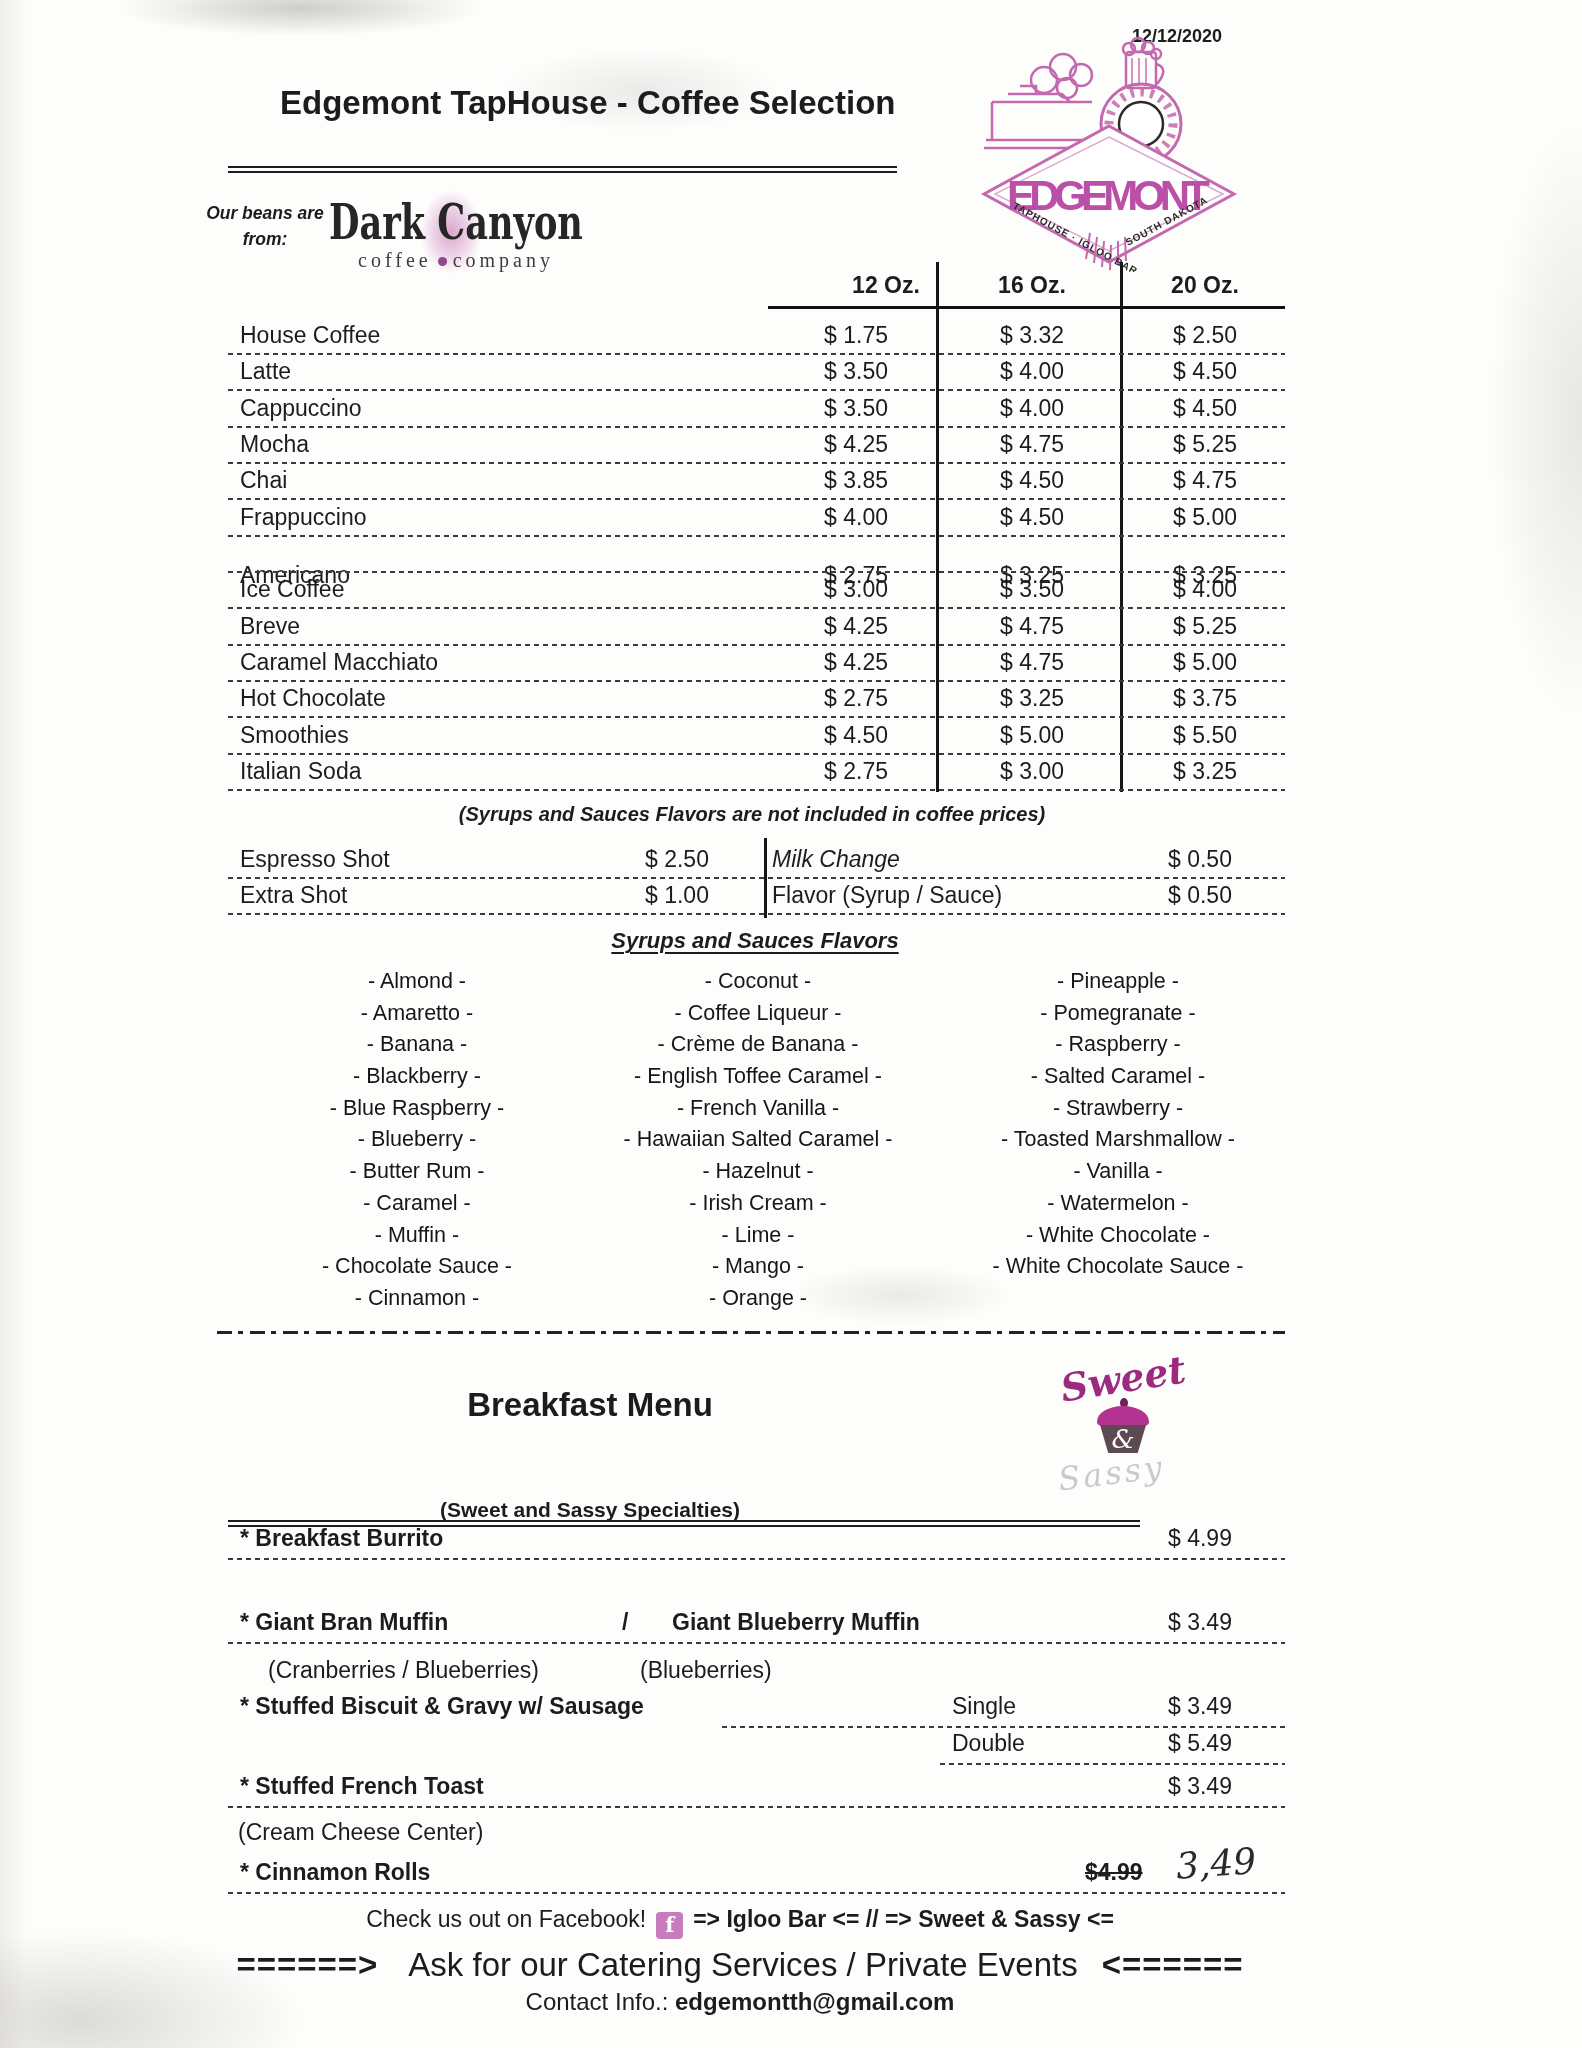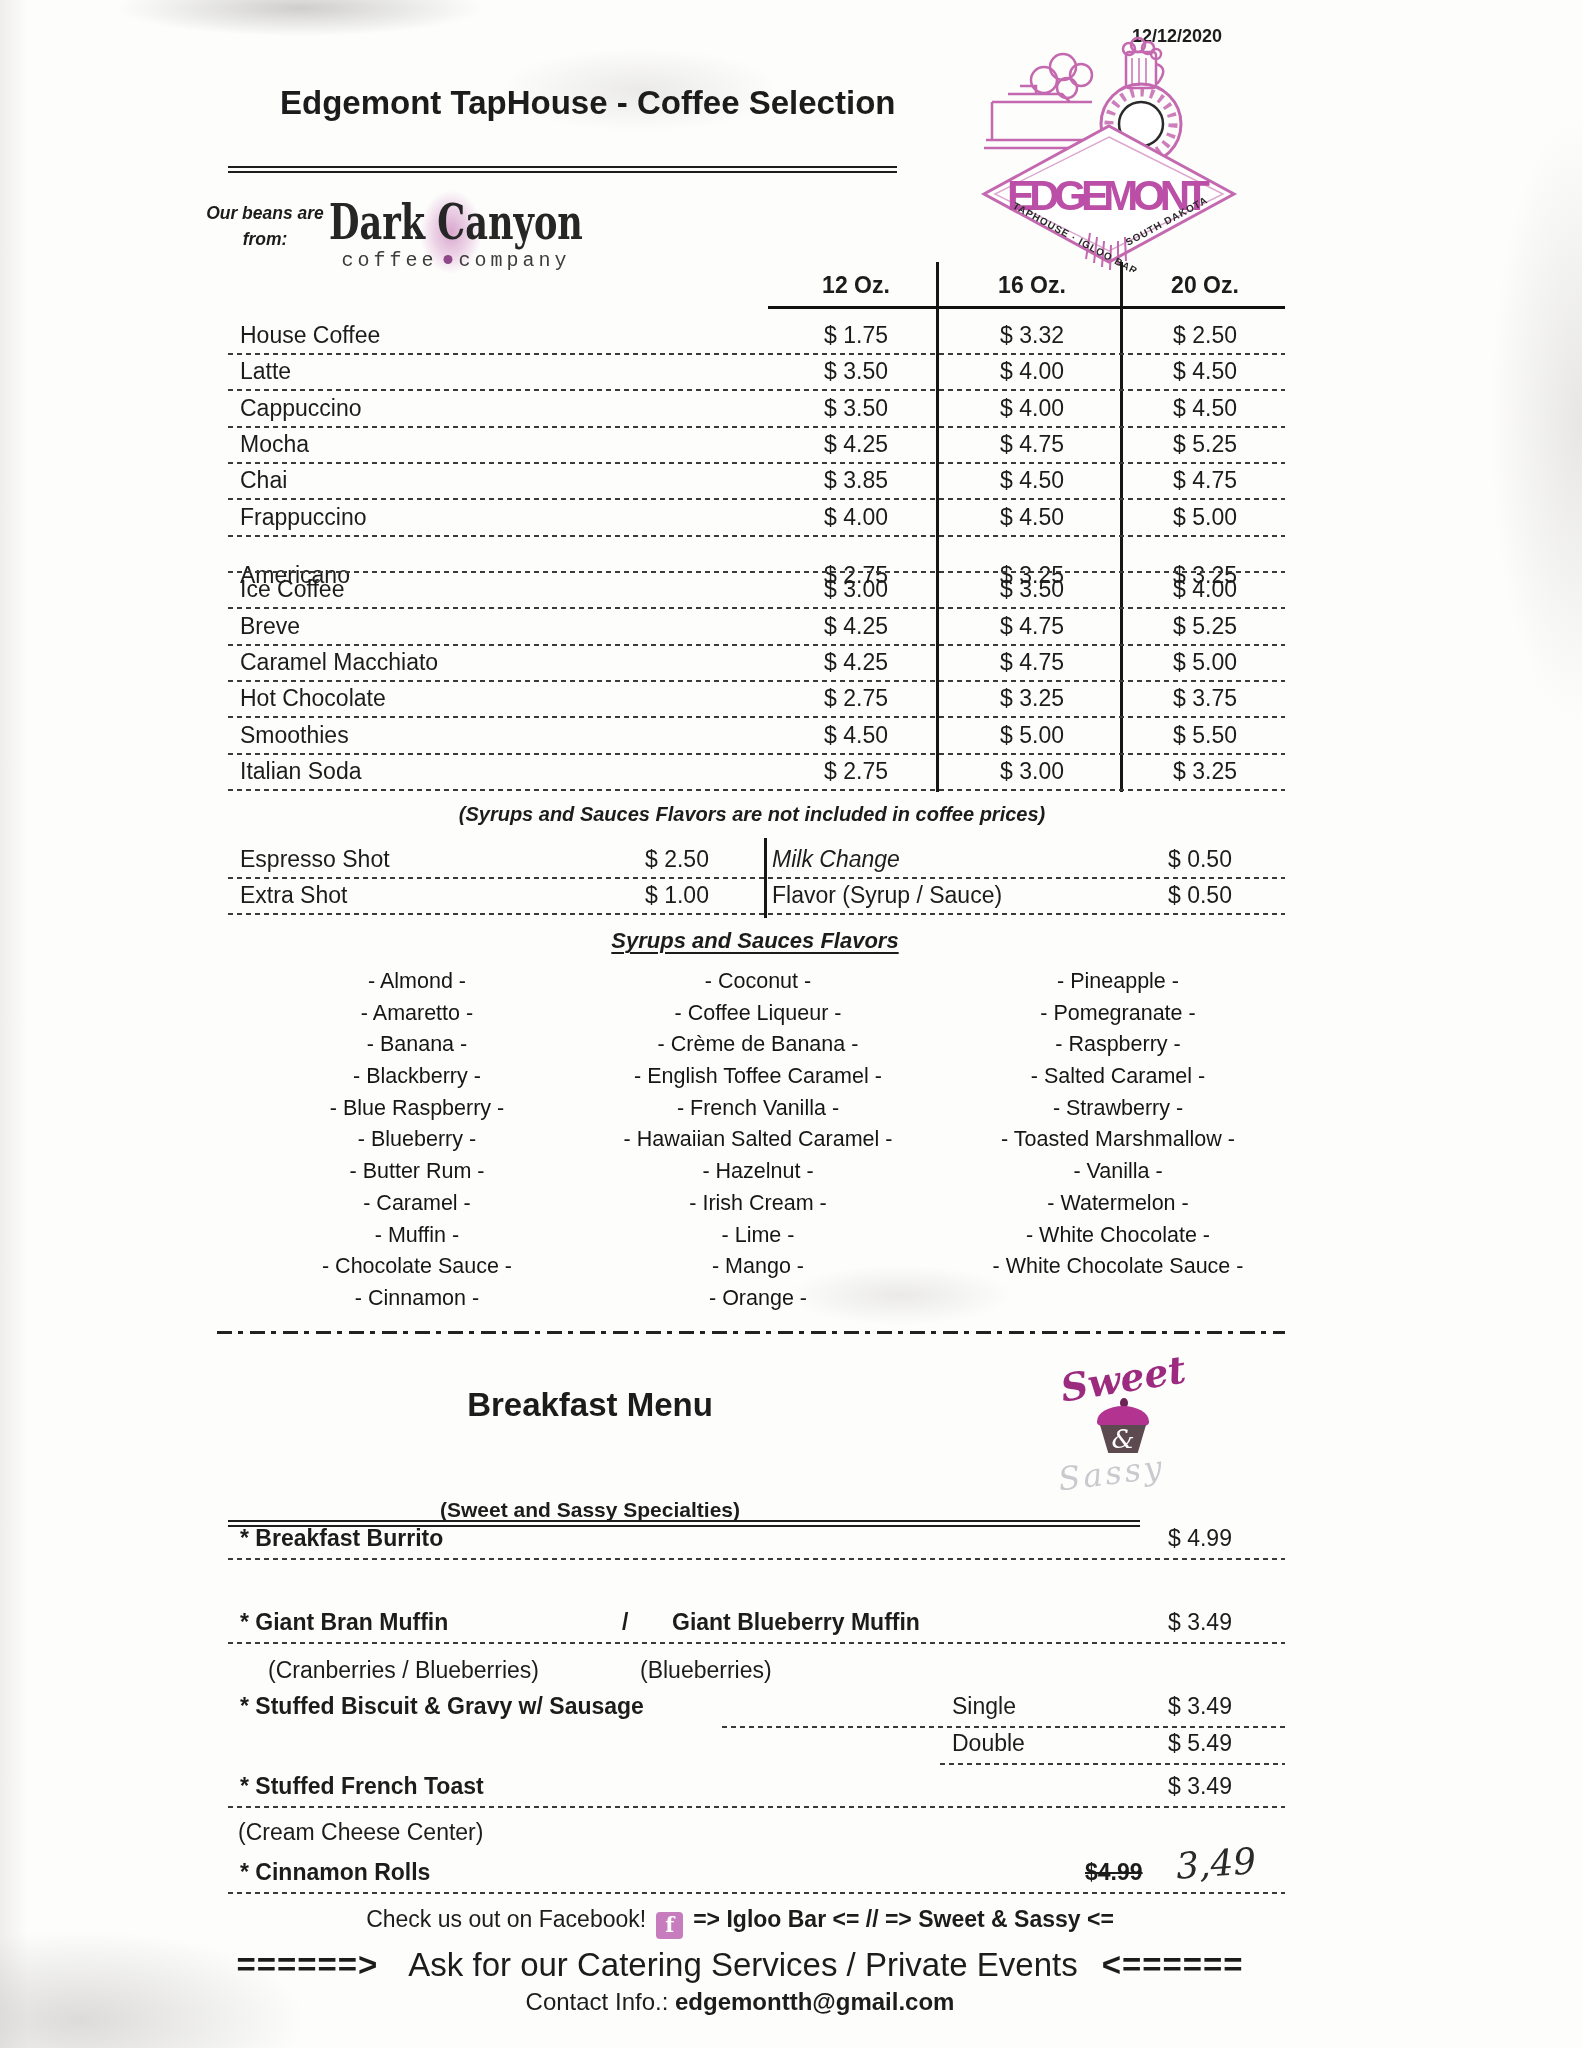--- a/index.html
+++ b/index.html
@@ -26,21 +26,21 @@
   .dbl{height:1px;border-top:2px solid #1d1d1d;border-bottom:2px solid #1d1d1d;padding-top:2px;background:transparent;}
   .vline{width:3px;background:#161616;}
   .hline{height:3px;background:#111;}
   .row{position:absolute;left:0;width:1438px;height:28px;}
   .nm{position:absolute;left:240px;font-size:23px;white-space:nowrap;}
   .p{position:absolute;transform:translateX(-50%);font-size:23px;white-space:nowrap;}
   .p12{left:856px;} .p16{left:1032px;} .p20{left:1205px;}
   .fcol{position:absolute;text-align:center;font-size:21.5px;color:#161616;}
   .fcol div{height:31.7px;line-height:31.7px;white-space:nowrap;}
   .dkname{font-family:"DejaVu Serif",serif;font-size:45px;font-weight:600;color:#262626;letter-spacing:0px;white-space:nowrap;transform:translateX(-50%) scale(.78,1.06);}
-  .dksub{font-family:Liberation Mono, monospace;font-size:20px;color:#3d3d3d;letter-spacing:4px;white-space:nowrap;transform:translateX(-50%);}
+  .dksub{font-family:Liberation Serif, serif;font-size:20px;color:#3d3d3d;letter-spacing:4px;white-space:nowrap;transform:translateX(-50%);}
   .dkdot{display:inline-block;width:9px;height:9px;border-radius:50%;background:#8e4788;margin:0 6px 2px 6px;vertical-align:middle;}
   .blob{width:62px;height:84px;border-radius:50%;background:radial-gradient(closest-side,#d9a6ce 0%,#ecd2e6 55%,transparent 100%);}
   .fbicon{display:inline-block;width:27px;height:27px;border-radius:4px;background:#c77dbd;color:#fff;text-align:center;line-height:26px;font-family:"DejaVu Serif",serif;font-weight:bold;font-size:21px;margin:0 10px;vertical-align:-5px;}
   .strike{text-decoration:line-through;}
   .hand{font-family:"DejaVu Serif",serif;font-style:italic;font-size:36px;color:#2a2a2a;transform:rotate(-4deg);white-space:nowrap;}
   .sweet{font-family:"DejaVu Serif",serif;font-style:italic;font-weight:bold;font-size:38px;color:#9c2b80;transform:rotate(-9deg);white-space:nowrap;}
   .sassy{font-family:"DejaVu Serif",serif;font-style:italic;font-size:32px;color:#c9c9ce;transform:rotate(-7deg);letter-spacing:3px;white-space:nowrap;}
   .cupcake{position:absolute;width:54px;height:54px;}
   .cc-knob{position:absolute;left:24px;top:-2px;width:8px;height:10px;background:#6b2456;border-radius:50%;}
   .cc-lid{position:absolute;left:1px;top:6px;width:52px;height:20px;background:#b23390;border-radius:55% 55% 12% 12% / 85% 85% 20% 20%;}
@@ -90,21 +90,21 @@
   <div class="abs blob" style="left:420px;top:190px;"></div>
   <div class="abs dkname" style="left:456px;top:196px;">
     <span>Dark</span>&nbsp;<span>Canyon</span>
   </div>
   <div class="abs dksub" style="left:456px;top:249px;">
     <span>coffee</span><span class="dkdot"></span><span>company</span>
   </div>
 
   <div class="abs vline" style="left:936px;top:262px;height:530px;"></div>
   <div class="abs vline" style="left:1120px;top:262px;height:530px;"></div>
-  <div class="abs b p nw" style="left:856px;top:272px;">12 Oz.</div>
+  <div class="abs b p nw" style="left:886px;top:272px;">12 Oz.</div>
   <div class="abs b p nw" style="left:1032px;top:272px;">16 Oz.</div>
   <div class="abs b p nw" style="left:1205px;top:272px;">20 Oz.</div>
   <div class="abs hline" style="left:768px;top:306px;width:168px;"></div>
   <div class="abs hline" style="left:936px;top:306px;width:184px;"></div>
   <div class="abs hline" style="left:1120px;top:306px;width:165px;"></div>
 
   <div class="row" style="top:322px;">
     <span class="nm">House Coffee</span>
     <span class="p p12">$ 1.75</span>
     <span class="p p16">$ 3.32</span>

